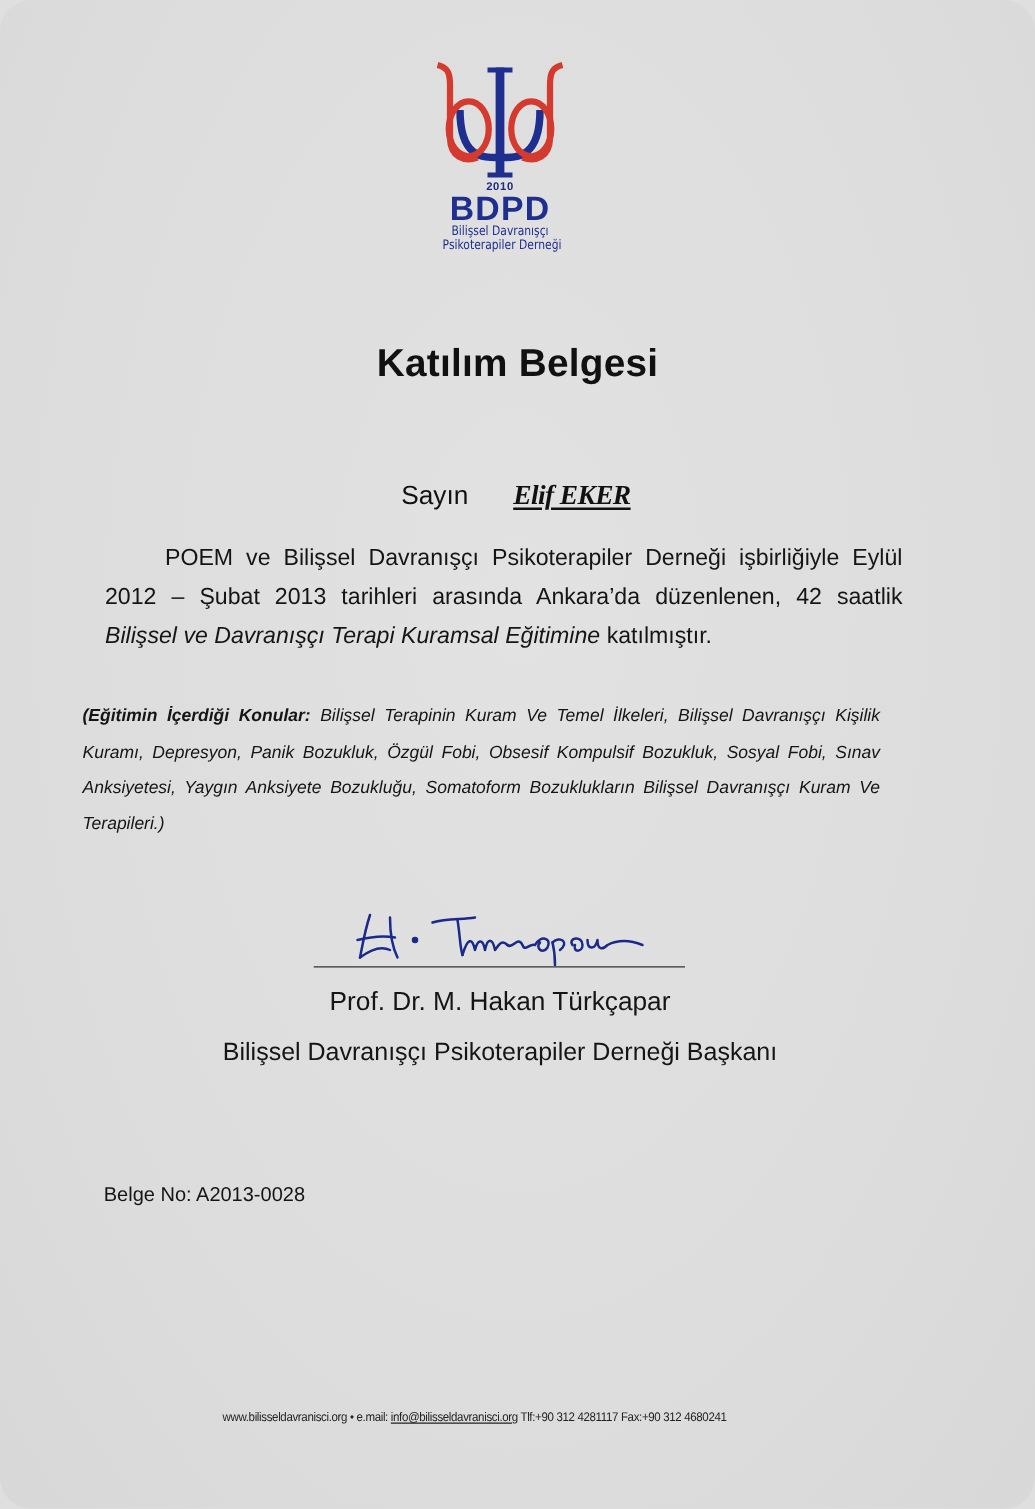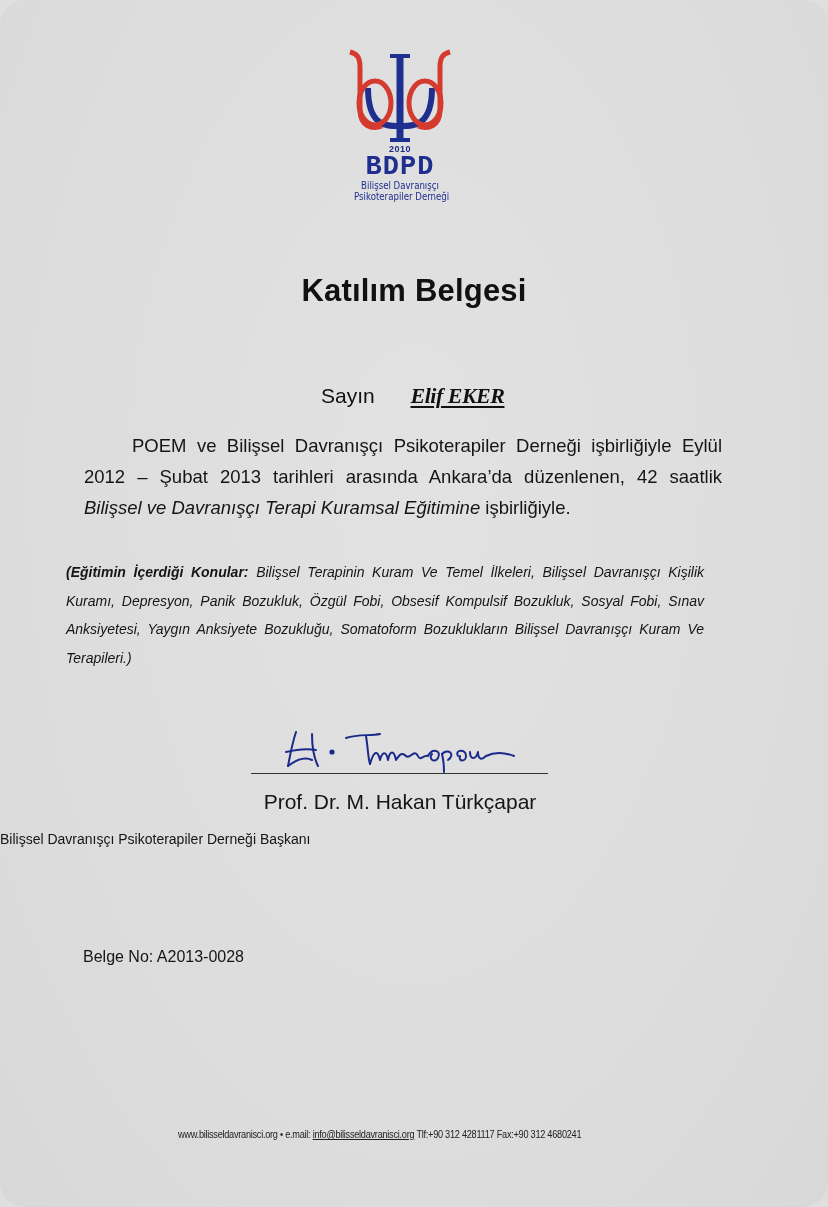--- a/index.html
+++ b/index.html
@@ -33,21 +33,21 @@
     .logo svg { display: block; margin: 0 auto; }
     .logo-year {
       font-family: "Liberation Sans", sans-serif;
       font-weight: bold;
       font-size: 9px;
       color: #1c2a80;
       margin-top: -2px;
       letter-spacing: 0.5px;
     }
     .logo-abbr {
-      font-family: Liberation Mono, monospace;
+      font-family: Liberation Sans, sans-serif;
       font-weight: bold;
       font-size: 27px;
       line-height: 26px;
       color: #1f2f8f;
       letter-spacing: 1px;
     }
     .logo-line {
       font-family: "DejaVu Sans", sans-serif;
       font-size: 10.5px;
       line-height: 11px;
@@ -134,22 +134,22 @@
       left: 0; width: 800px;
       top: 790px;
       text-align: center;
       font-size: 21px;
       color: #151515;
     }
     .signer-title {
       position: absolute;
       left: 0; width: 800px;
       top: 831px;
-      text-align: left;
-      font-size: 14px;
+      text-align: center;
+      font-size: 20px;
       color: #151515;
     }
     
     .cert-no {
       position: absolute;
       left: 83px;
       top: 948px;
       font-size: 16px;
       color: #151515;
     }
@@ -202,21 +202,21 @@
     <div class="logo-line">Psikoterapiler Derneği</div>
   </div>
 
   <div class="title">Katılım Belgesi</div>
 
   <div class="recipient">
     <span class="label">Sayın</span>
     <span class="name">Elif EKER</span>
   </div>
 
-  <div class="body-text"><span>POEM ve Bilişsel Davranışçı Psikoterapiler Derneği işbirliğiyle Eylül 2012 – Şubat 2013 tarihleri arasında Ankara’da düzenlenen, 42 saatlik </span><span class="em">Bilişsel ve Davranışçı Terapi Kuramsal Eğitimine</span><span> işbirliğiyle.</span></div>
+  <div class="body-text"><span>POEM ve Bilişsel Davranışçı Psikoterapiler Derneği işbirliğiyle Eylül 2012 – Şubat 2013 tarihleri arasında Ankara’da düzenlenen, 42 saatlik </span><span class="em">Bilişsel ve Davranışçı Terapi Kuramsal Eğitimine</span><span> katılmıştır.</span></div>
 
   <div class="topics"><span class="lead">(Eğitimin İçerdiği Konular:</span><span> Bilişsel Terapinin Kuram Ve Temel İlkeleri, Bilişsel Davranışçı Kişilik Kuramı, Depresyon, Panik Bozukluk, Özgül Fobi, Obsesif Kompulsif Bozukluk, Sosyal Fobi, Sınav Anksiyetesi, Yaygın Anksiyete Bozukluğu, Somatoform Bozuklukların Bilişsel Davranışçı Kuram Ve Terapileri.)</span></div>
 
   <svg class="signature" viewBox="0 0 240 50" width="240" height="50">
     <g stroke="#1a2a8a" stroke-width="2" fill="none" stroke-linecap="round" stroke-linejoin="round">
 
       <path d="M14 6 C10 18, 8 30, 6 40"></path>
       <path d="M6 40 C14 34, 22 30, 30 34"></path>
       <path d="M30 8 C30 20, 32 32, 36 40"></path>
       <path d="M4 26 C12 24, 24 22, 34 24"></path>

